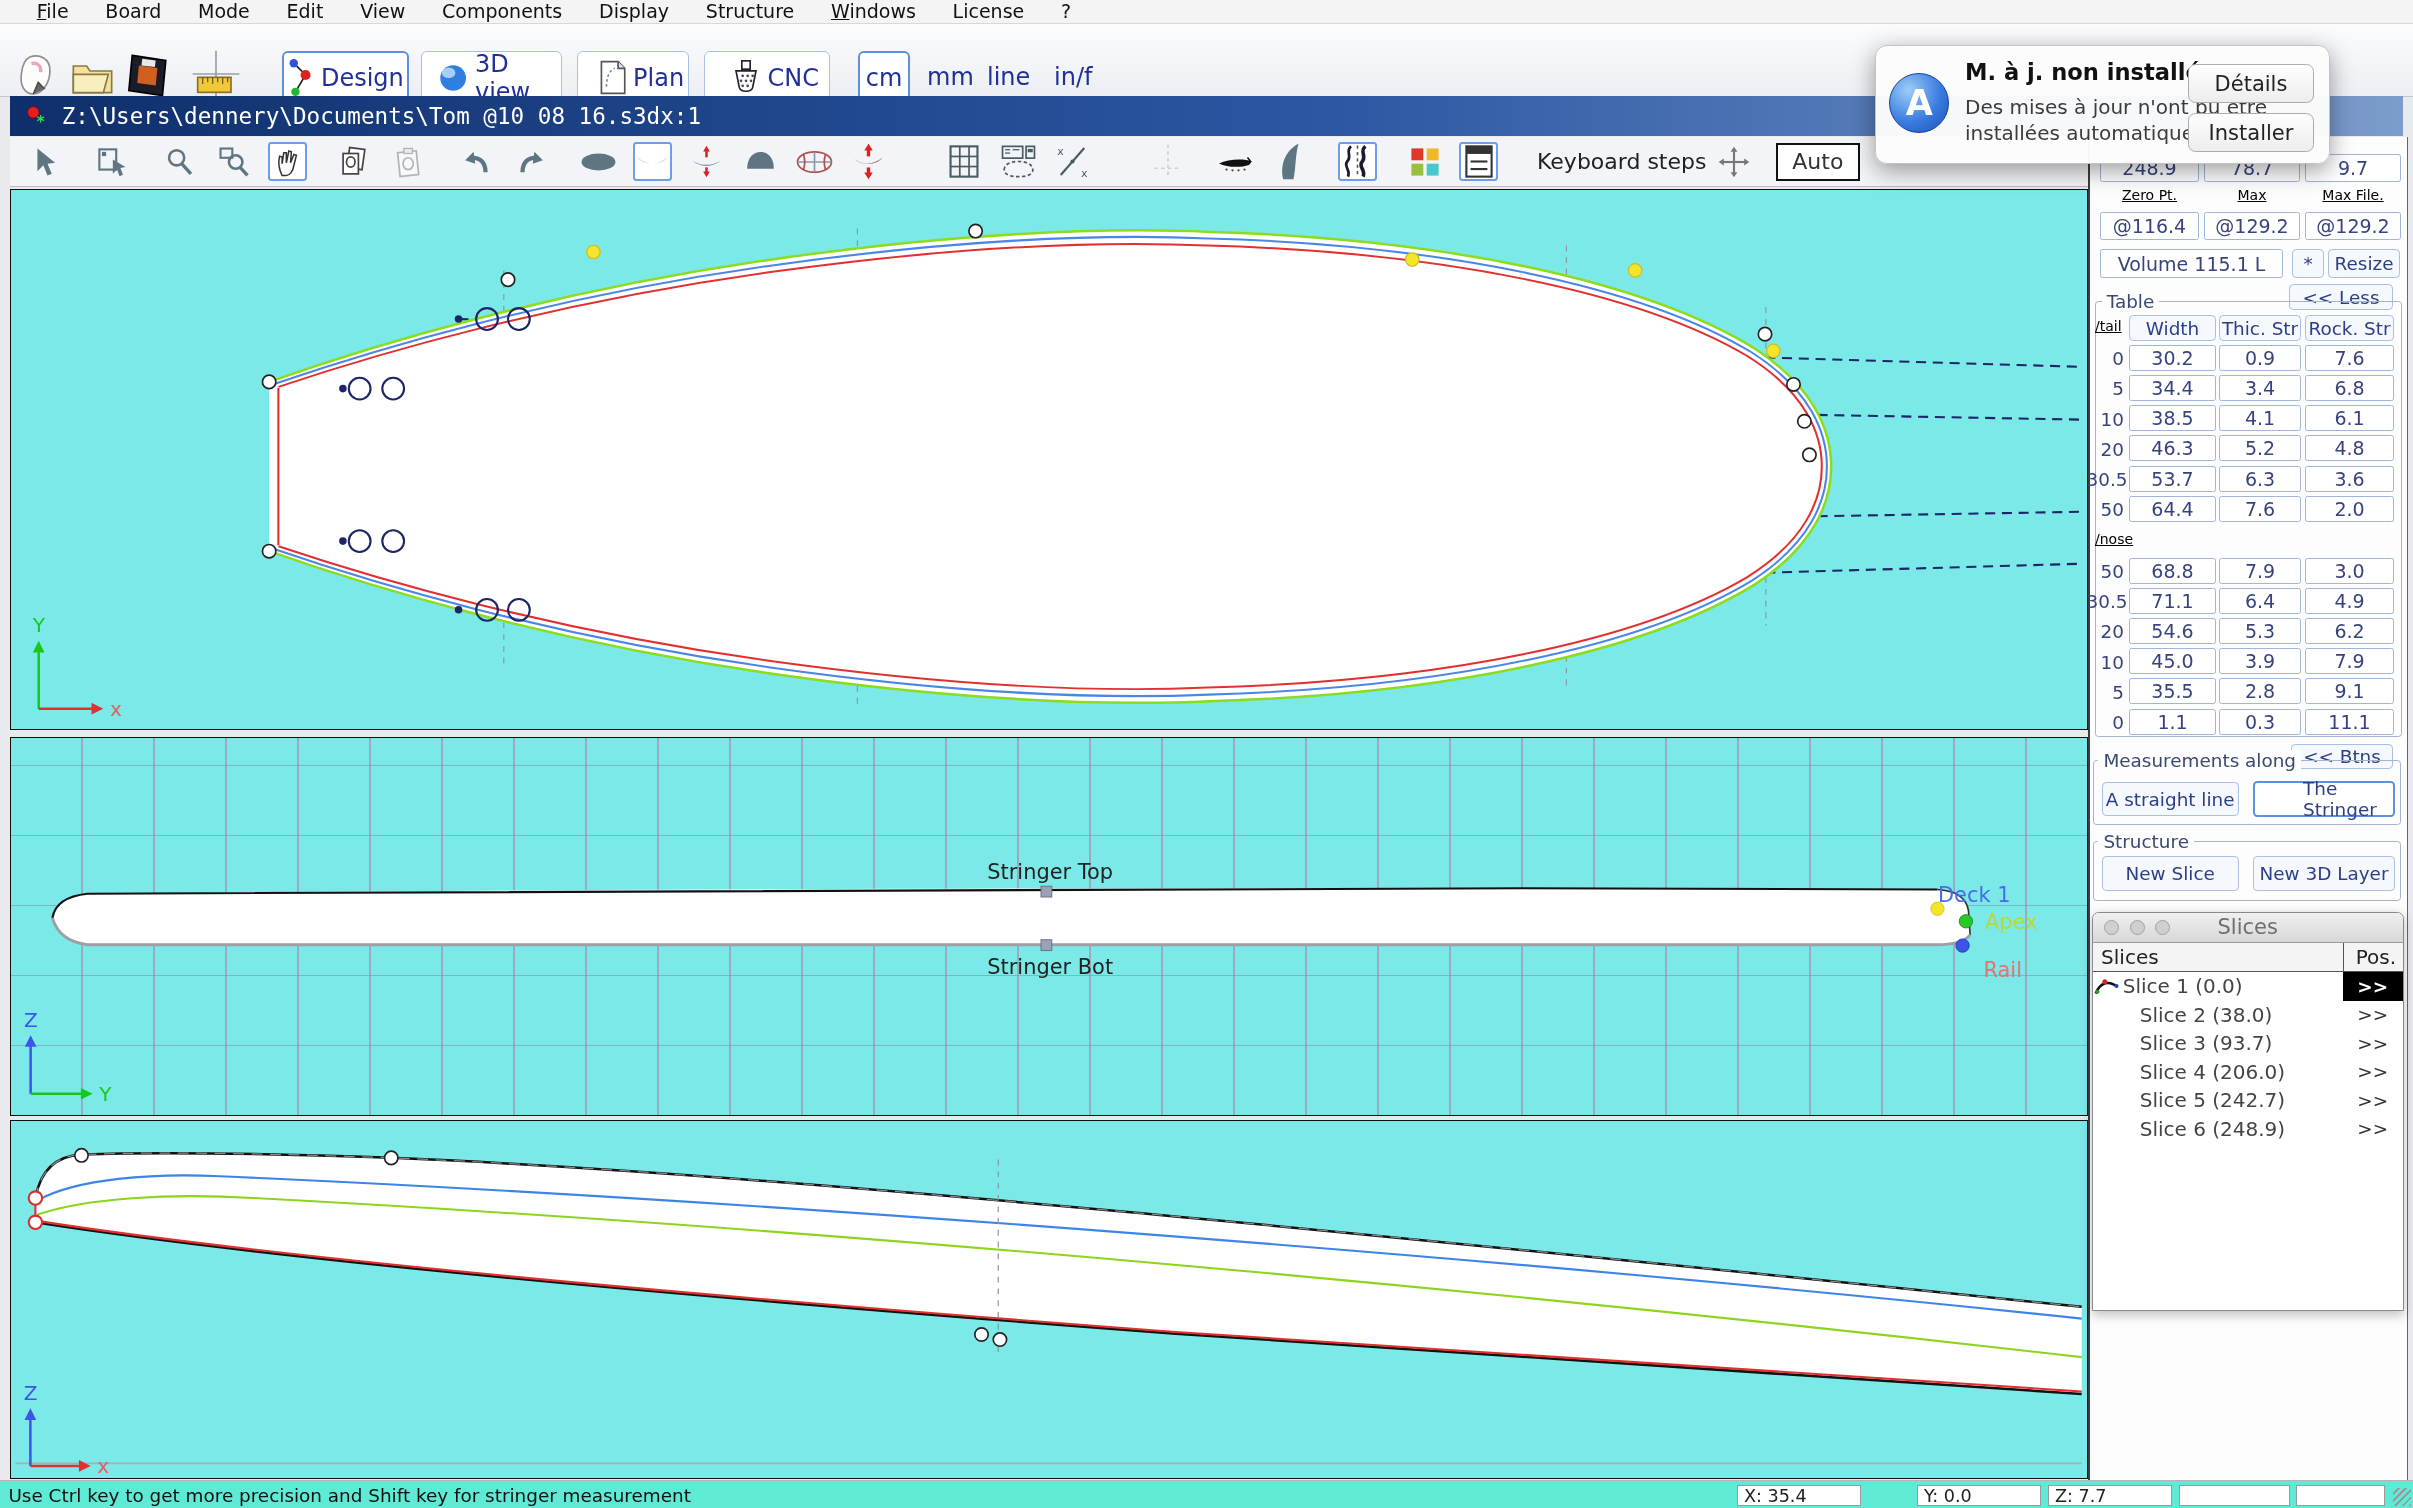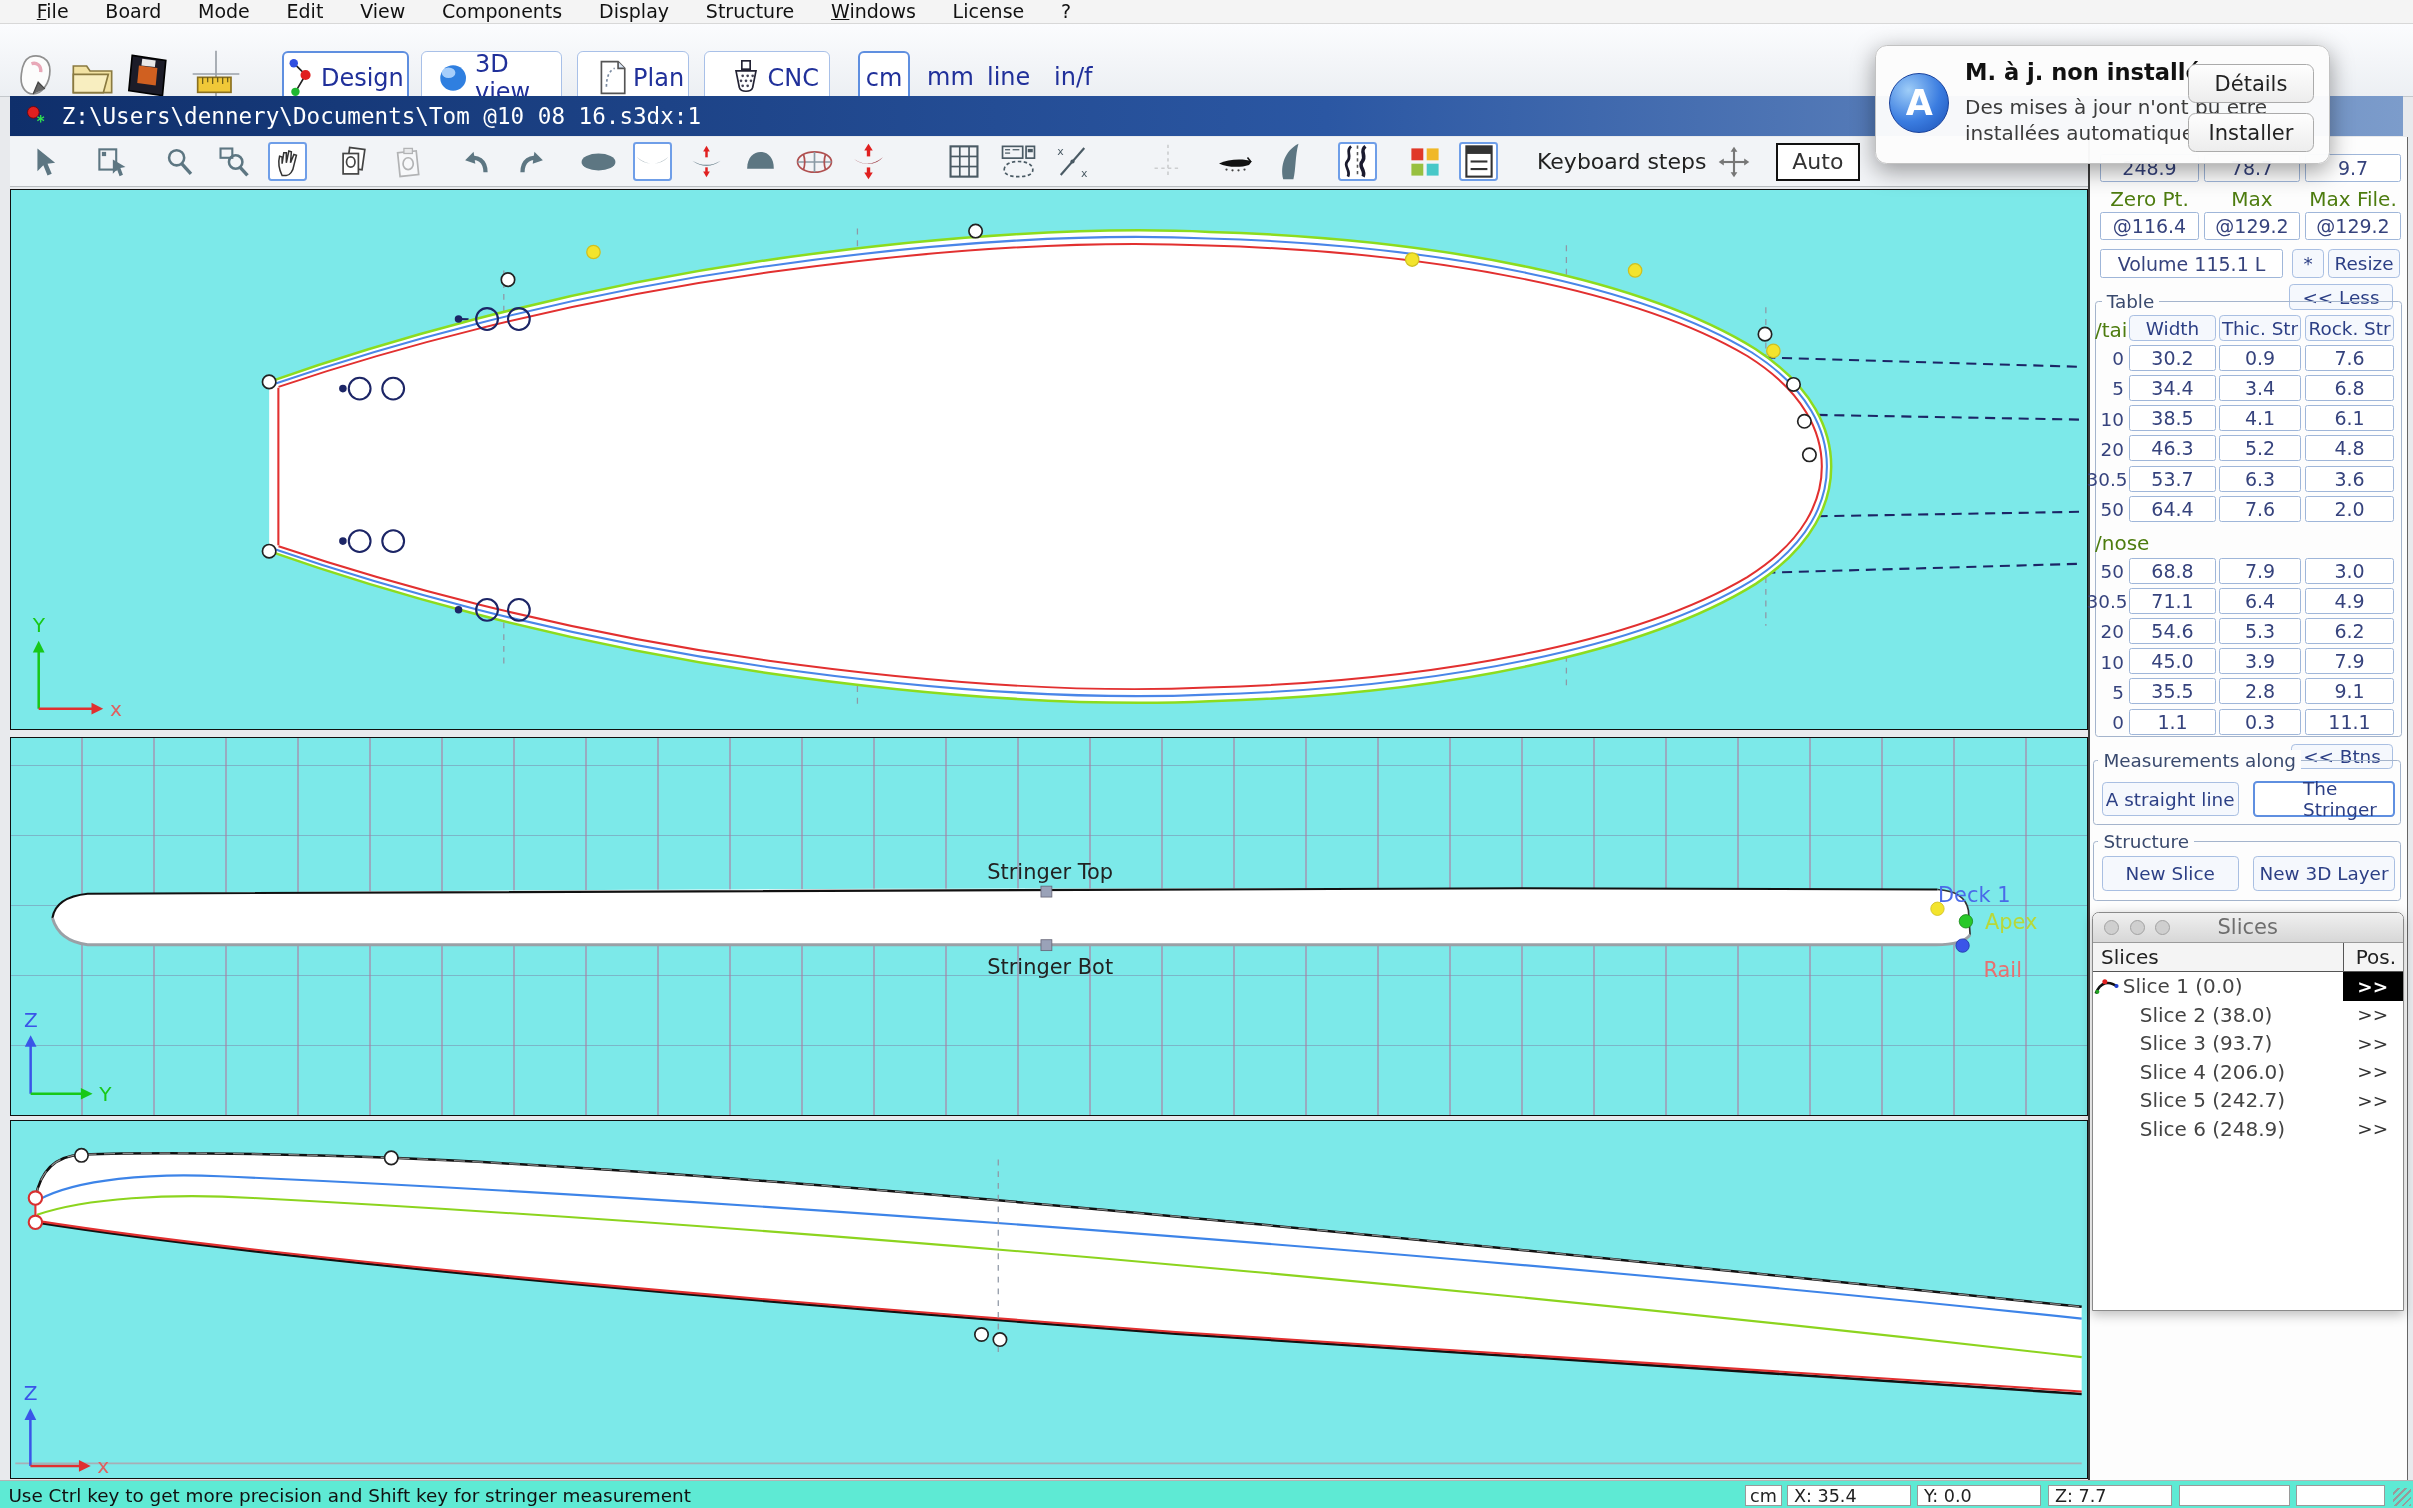--- a/index.html
+++ b/index.html
@@ -29,21 +29,21 @@
      repeating-linear-gradient(90deg, transparent 0 70px, rgba(176,120,158,.55) 70px 72px),
      repeating-linear-gradient(0deg, transparent 0 69px, rgba(122,132,168,.5) 69px 70px);}
   
   .rpanel{left:2088px;top:137px;width:320px;height:1343px;background:#fdfdfd;border-left:2.5px solid #3c3c3c;border-right:1.7px solid #666;box-sizing:border-box;}
   .fld{position:absolute;background:#fff;border:1.3px solid #9fb6d9;border-radius:2.5px;color:#36437d;font-size:19px;display:flex;align-items:center;justify-content:center;box-sizing:border-box;}
   .pbtn{position:absolute;background:#f5f8fd;border:1.3px solid #a9bfe2;border-radius:4.2px;color:#2c3f85;font-size:18.4px;display:flex;align-items:center;justify-content:center;box-sizing:border-box;}
   .pbtn.strong{border:2.1px solid #5f8fe0;background:#fff;padding-left:48px;}
   .grp{position:absolute;border:1.3px solid #a4b4cc;border-radius:3.4px;box-sizing:border-box;}
   .leg{position:absolute;background:#fdfdfd;color:#3a4a6e;font-size:18.4px;padding:0 5px;white-space:nowrap;}
   .rlab{position:absolute;color:#36437d;font-size:18.4px;text-align:right;}
-  .collab{position:absolute;color:#4d7c0f;font-size:20px;}
+  .collab{position:absolute;color:#000000;font-size:14px;text-decoration:underline;}
   
   .swin{position:absolute;left:1.7px;top:775px;width:312px;height:399px;border:1.3px solid #8a8a8a;border-radius:6.7px 6.7px 0 0;background:#fff;box-shadow:0 3.4px 11.7px rgba(0,0,0,.25);box-sizing:border-box;}
   .swin-title{height:28.5px;background:linear-gradient(#f0f0f0,#d7d7d7);border-bottom:0.8px solid #9a9a9a;border-radius:5.9px 5.9px 0 0;position:relative;display:flex;align-items:center;justify-content:center;color:#6e6e6e;font-size:21px;}
   .tl{position:absolute;top:6.7px;width:15px;height:15px;border-radius:50%;background:#cfcfcf;border:0.8px solid #a2a2a2;box-sizing:border-box;}
   .shead{height:28.5px;background:#f4f4f4;border-bottom:1.7px solid #555;display:flex;font-size:20px;color:#222;align-items:center;}
   .shead .c1{flex:1;padding-left:8.4px;}
   .shead .c2{width:60px;border-left:1.3px solid #555;height:100%;display:flex;align-items:center;justify-content:flex-end;padding-right:6.7px;box-sizing:border-box;}
   .srow{height:28.5px;display:flex;align-items:center;font-size:20px;color:#444;position:relative;}
   .srow .nm{flex:1;padding-left:47px;}
   .srow .nm.first{padding-left:30px;}
@@ -751,21 +751,21 @@
     <div class="srow">
       <div class="nm">Slice 6 (248.9)</div>
       <div class="pos">&gt;&gt;</div>
     </div>
   </div>
 </div>
 
 <div class="abs statusbar">
   <div style="position:absolute;left:8.4px;top:4.2px;font-size:18.4px;color:#111">Use Ctrl key to get more precision and Shift key for stringer measurement</div>
   <div class="scell" style="left:1745px;width:37px;justify-content:center;padding-left:0">cm</div>
-  <div class="scell" style="left:1787px;width:124px">X: 35.4</div>
+  <div class="scell" style="left:1737px;width:124px">X: 35.4</div>
   <div class="scell" style="left:1917px;width:124px">Y: 0.0</div>
   <div class="scell" style="left:2048px;width:124px">Z: 7.7</div>
   <div class="scell" style="left:2179px;width:111px"></div>
   <div class="scell" style="left:2296px;width:89px"></div>
   <div class="grip"></div>
 </div>
 
 <div class="abs notif">
   <div class="appico">A</div>
   <div class="ttl">M. à j. non installées</div>

